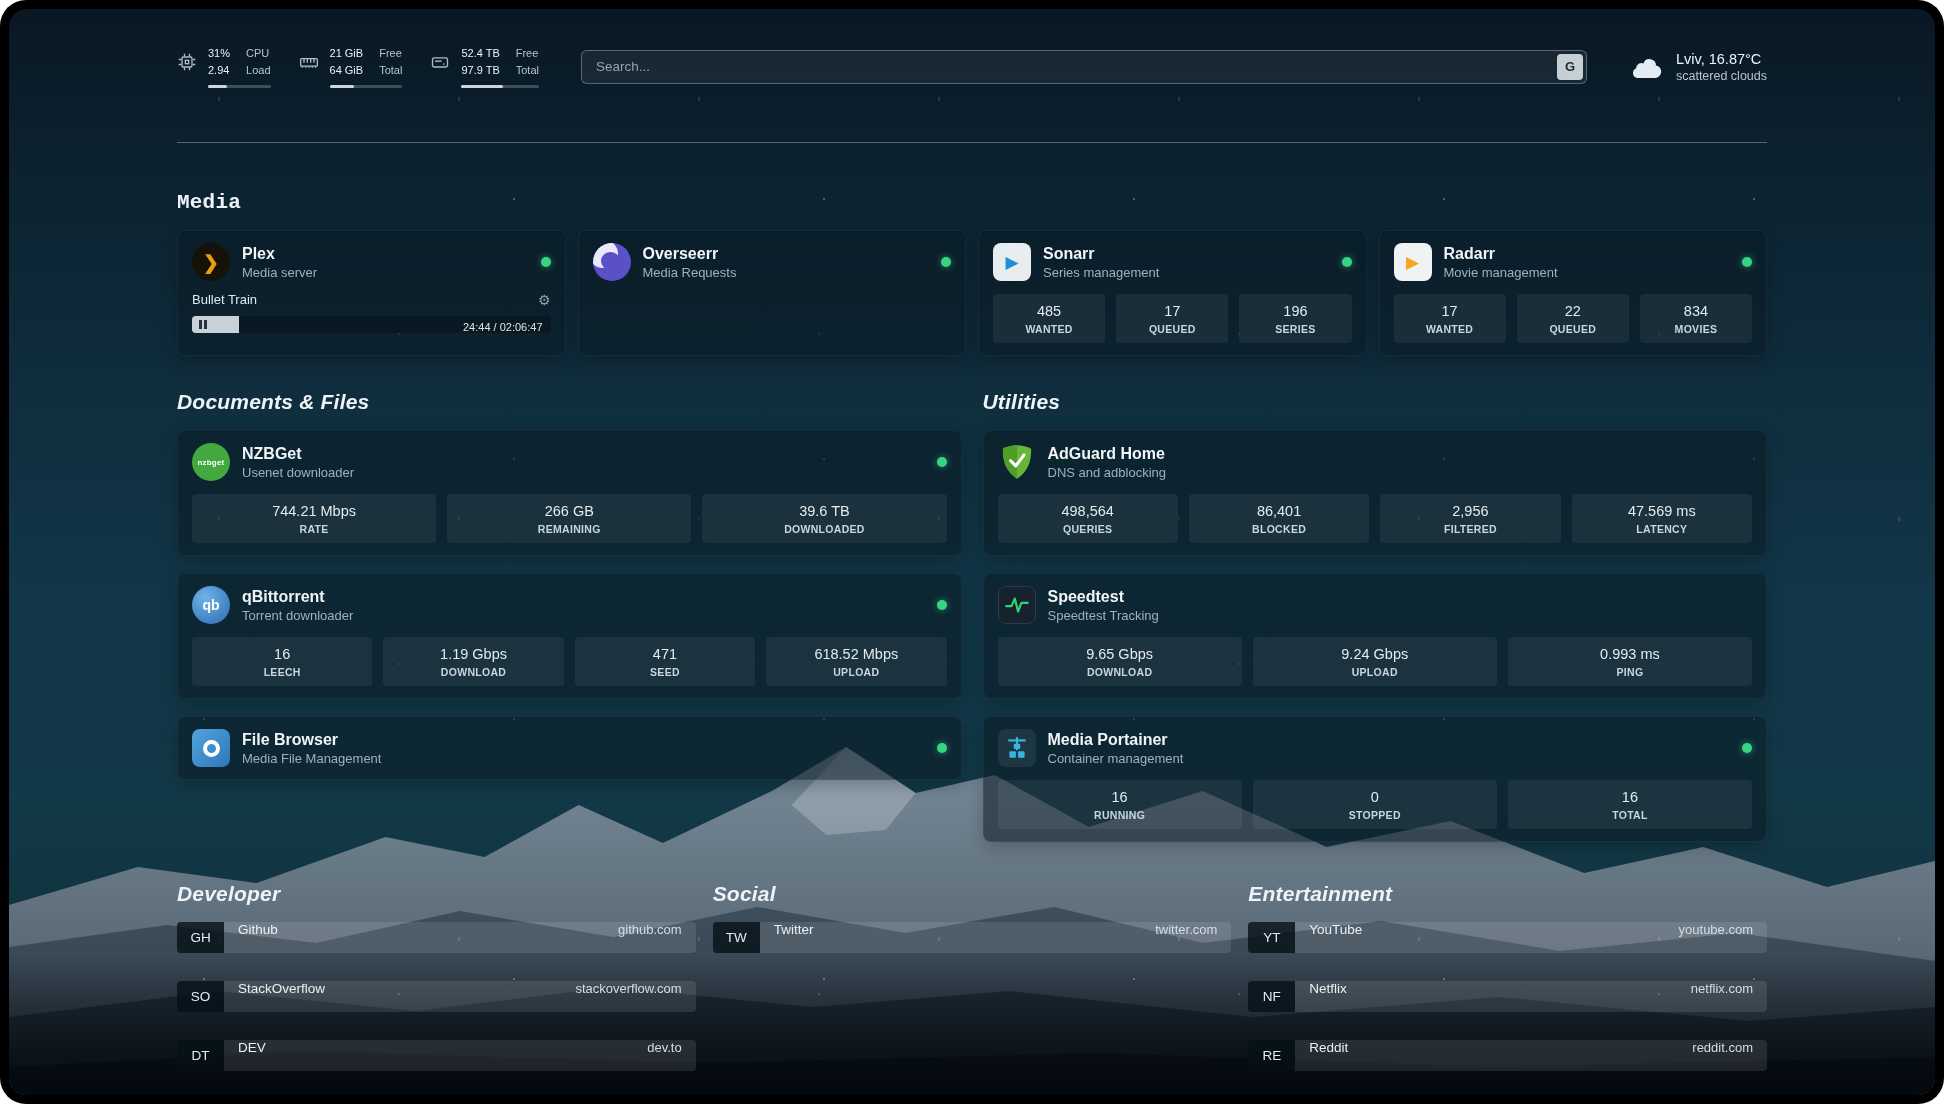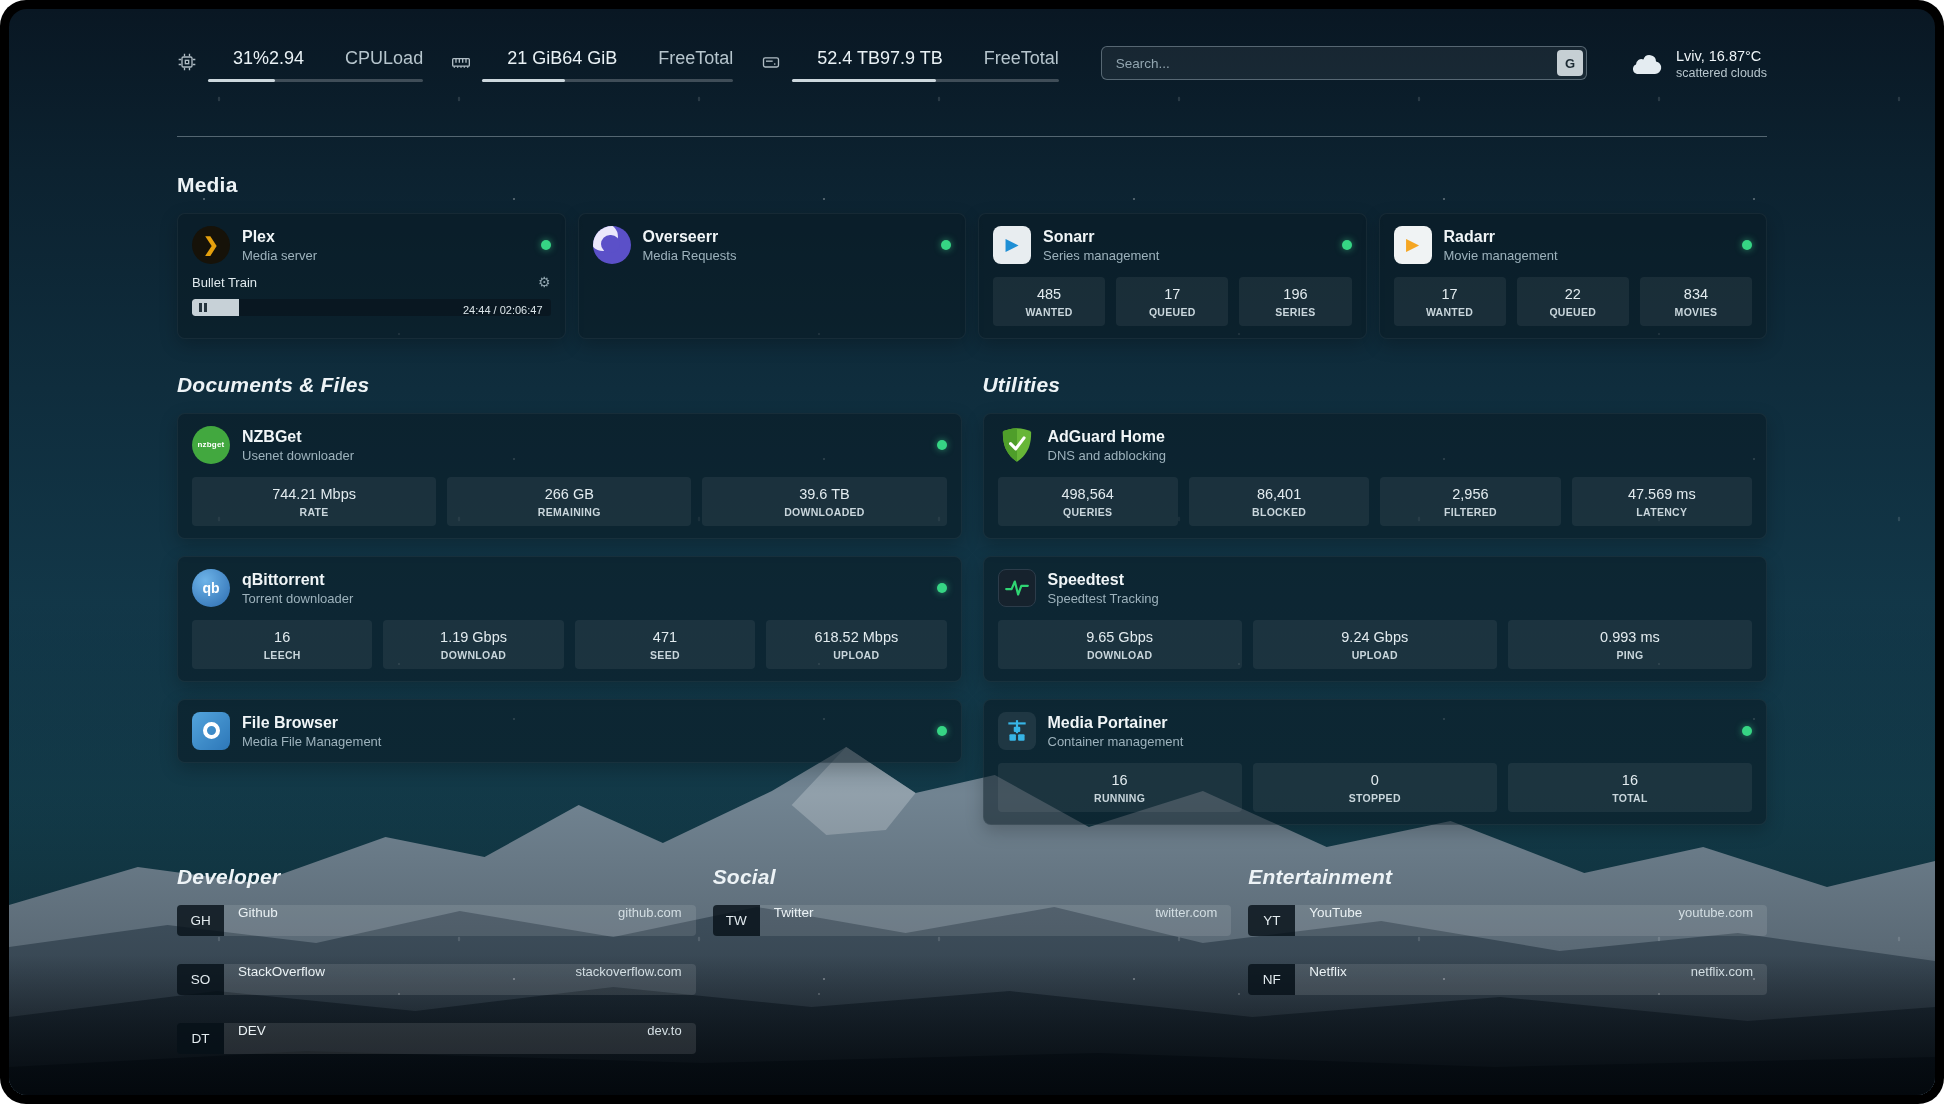--- a/index.html
+++ b/index.html
@@ -26,21 +26,21 @@
 
   .content { position: absolute; inset: 0; z-index: 2; padding: 36px 168px 0; }
 
   
   .topbar { display: flex; align-items: center; }
   .monitors { display: flex; gap: 28px; }
   .monitor { display: flex; gap: 11px; align-items: flex-start; }
   .monitor-icon { margin-top: 7px; opacity: .9; }
   .monitor-body { display: flex; flex-direction: column; }
   .monitor-cols { display: flex; gap: 16px; }
-  .mcol { display: flex; font-size: 18px; line-height: 1.55; margin-left: 25px; }
+  .mcol { display: flex; flex-direction: column; font-size: 11px; line-height: 1.55; }
   .mcol.values { color: #e9f1f5; }
   .mcol.labels { color: #b6c5cd; }
   .monitor-bar { height: 3px; margin-top: 6px; background: rgba(255,255,255,0.22); border-radius: 2px; position: relative; }
   .monitor-bar .fill { position: absolute; left: 0; top: 0; bottom: 0; background: #ccd7dd; border-radius: 2px; }
 
   .search { flex: 1; margin: 0 42px; position: relative; }
   .search input { width: 100%; height: 34px; background: rgba(255,255,255,0.06);
     border: 1px solid rgba(165,182,192,0.45); border-radius: 6px; color: #e6eef2;
     padding: 0 46px 0 14px; font-size: 13.5px; font-family: inherit; outline: none; }
   .search input::placeholder { color: #92a5b0; }
@@ -49,21 +49,21 @@
     font-weight: 700; display: flex; align-items: center; justify-content: center; cursor: pointer; }
 
   .weather { display: flex; gap: 13px; align-items: center; }
   .weather-loc { font-size: 14.5px; color: #eef4f7; line-height: 1.35; }
   .weather-cond { font-size: 12.5px; color: #b7c6cd; }
 
   .divider { margin-top: 54px; height: 1px; background: rgba(220,235,240,0.35); }
 
   
   .section-title { font-size: 21px; font-weight: 600; color: #edf3f6; letter-spacing: .2px; }
-  .media-title { margin-top: 36px; margin-bottom: 16px; }
+  .media-title { margin-top: 48px; margin-bottom: 16px; font-family: Liberation Mono, monospace; }
 
   .cards-4 { display: grid; grid-template-columns: repeat(4, 1fr); gap: 12px; }
   .card { background: rgba(9,26,35,0.55); border: 1px solid rgba(255,255,255,0.05);
     border-radius: 8px; padding: 12px 14px; box-shadow: 0 6px 18px rgba(0,0,0,0.22); cursor: pointer; }
   .app-header { display: flex; align-items: center; gap: 12px; }
   .app-icon { width: 38px; height: 38px; flex: none; display: flex; align-items: center;
     justify-content: center; position: relative; overflow: hidden; }
   .app-names .name { font-size: 16px; font-weight: 600; color: #f0f5f7; line-height: 1.2; }
   .app-names .sub { font-size: 13px; color: #9db2bc; margin-top: 2px; }
   .status-dot { width: 10px; height: 10px; border-radius: 50%; background: #36d584;
@@ -565,20 +565,27 @@
                 <span class="link-url">youtube.com</span>
               </div>
             </div>
             <div class="link-row">
               <div class="link-abbr">NF</div>
               <div class="link-main">
                 <span class="link-name">Netflix</span>
                 <span class="link-url">netflix.com</span>
               </div>
             </div>
+            <div class="link-row">
+              <div class="link-abbr">RE</div>
+              <div class="link-main">
+                <span class="link-name">Reddit</span>
+                <span class="link-url">reddit.com</span>
+              </div>
+            </div>
           </div>
         </div>
 
       </div>
 
     </div>
   </div>
 </div>
 
 </body></html>

